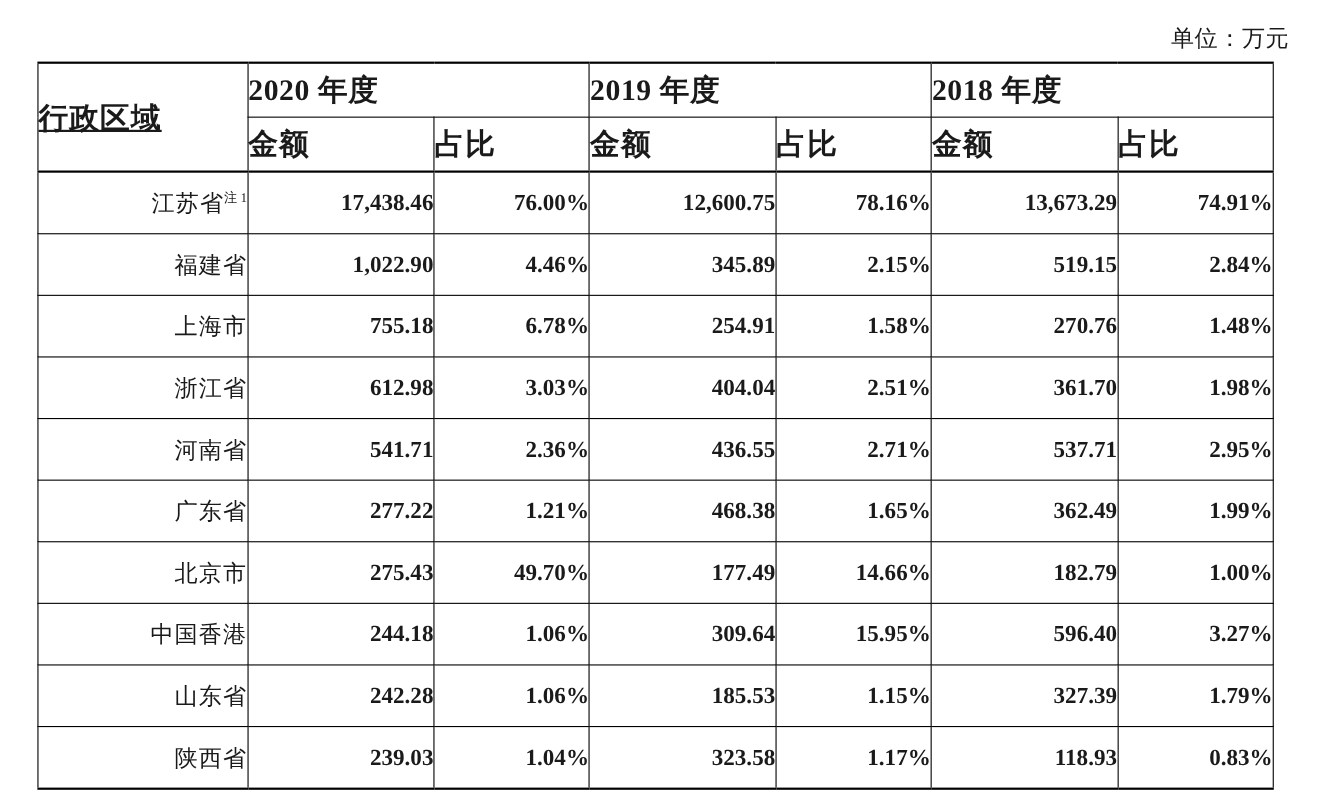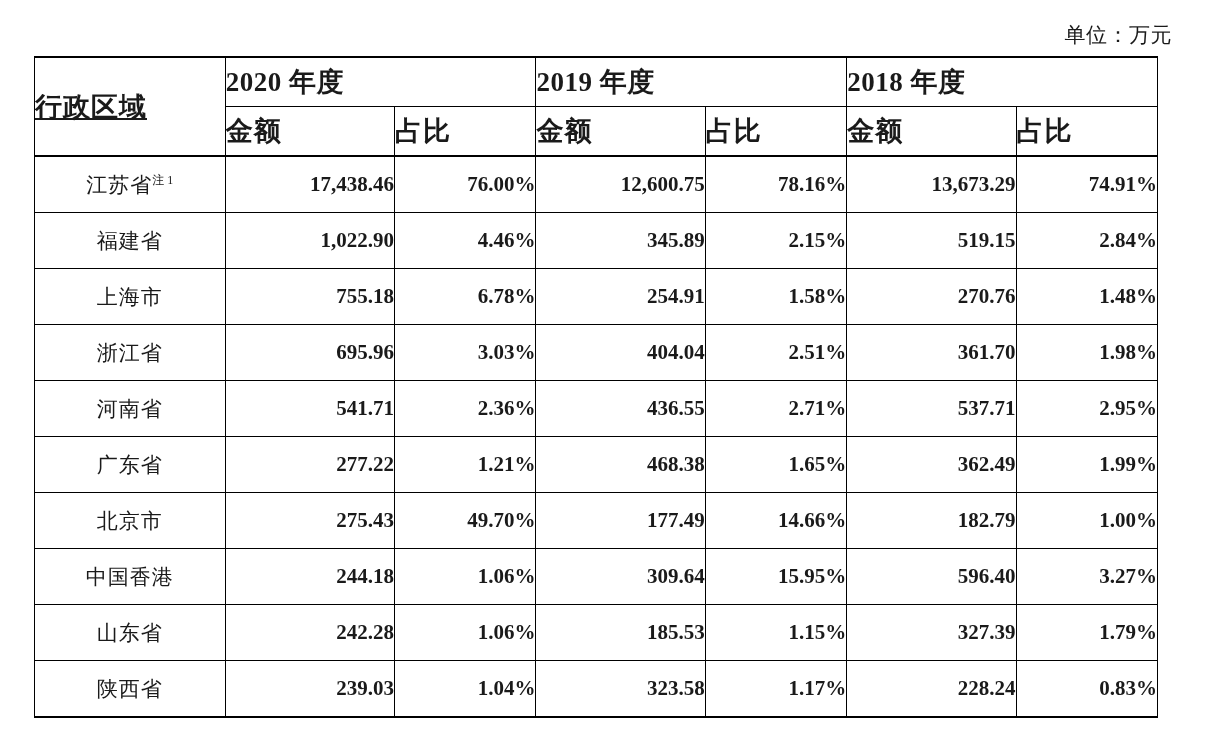--- a/index.html
+++ b/index.html
@@ -70,21 +70,21 @@
   .th-sub {
     height: 48px;
     border-bottom: 2.5px solid #000 !important;
     letter-spacing: 1px;
   }
   tbody td {
     height: 55px;
     font-size: 21px;
   }
   td.region-cell {
-    text-align: center;
+    text-align: right;
     padding-left: 16px;
     letter-spacing: 1px;
   }
   td.num-cell {
     text-align: right;
     padding-right: 16px;
     font-weight: bold;
   }
   sup.note {
     font-size: 12px;
@@ -156,21 +156,21 @@
           <td class="region-cell"><span>上海市</span></td>
           <td class="num-cell">755.18</td>
           <td class="num-cell">6.78%</td>
           <td class="num-cell">254.91</td>
           <td class="num-cell">1.58%</td>
           <td class="num-cell">270.76</td>
           <td class="num-cell">1.48%</td>
         </tr>
         <tr>
           <td class="region-cell"><span>浙江省</span></td>
-          <td class="num-cell">695.96</td>
+          <td class="num-cell">612.98</td>
           <td class="num-cell">3.03%</td>
           <td class="num-cell">404.04</td>
           <td class="num-cell">2.51%</td>
           <td class="num-cell">361.70</td>
           <td class="num-cell">1.98%</td>
         </tr>
         <tr>
           <td class="region-cell"><span>河南省</span></td>
           <td class="num-cell">541.71</td>
           <td class="num-cell">2.36%</td>
@@ -214,20 +214,20 @@
           <td class="num-cell">1.15%</td>
           <td class="num-cell">327.39</td>
           <td class="num-cell">1.79%</td>
         </tr>
         <tr>
           <td class="region-cell"><span>陕西省</span></td>
           <td class="num-cell">239.03</td>
           <td class="num-cell">1.04%</td>
           <td class="num-cell">323.58</td>
           <td class="num-cell">1.17%</td>
-          <td class="num-cell">228.24</td>
+          <td class="num-cell">118.93</td>
           <td class="num-cell">0.83%</td>
         </tr>
       </tbody>
   </table>
 
   <div class="bottom-rule"></div>
 </div>
 
 </body></html>

